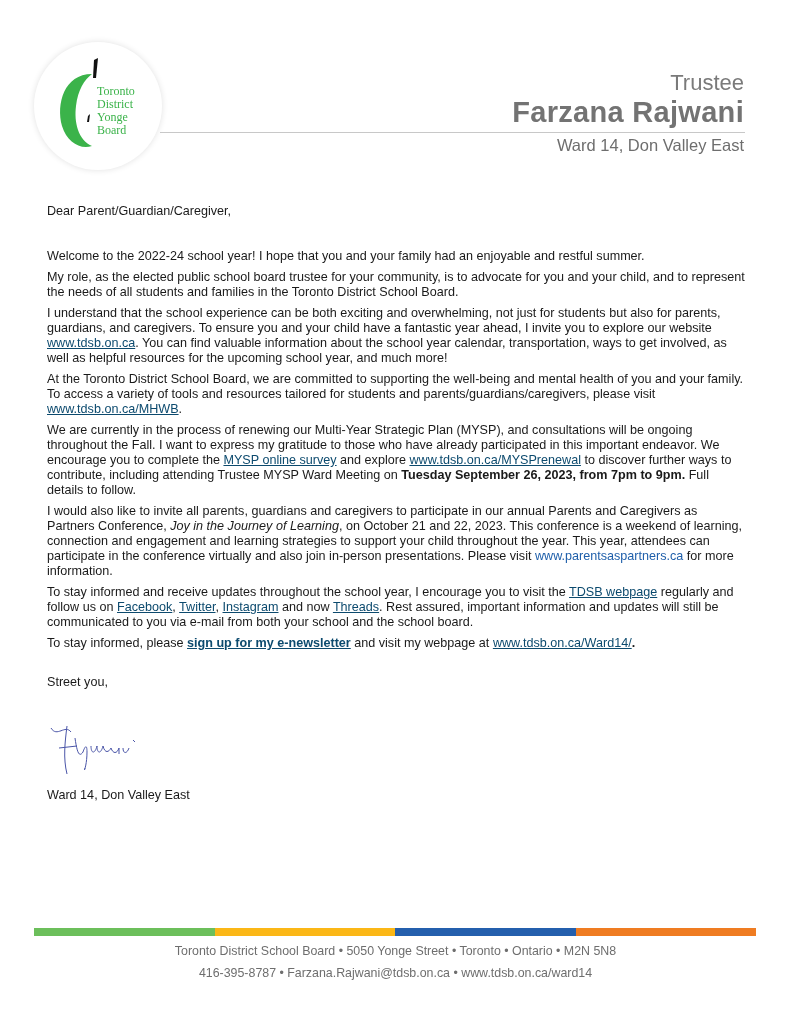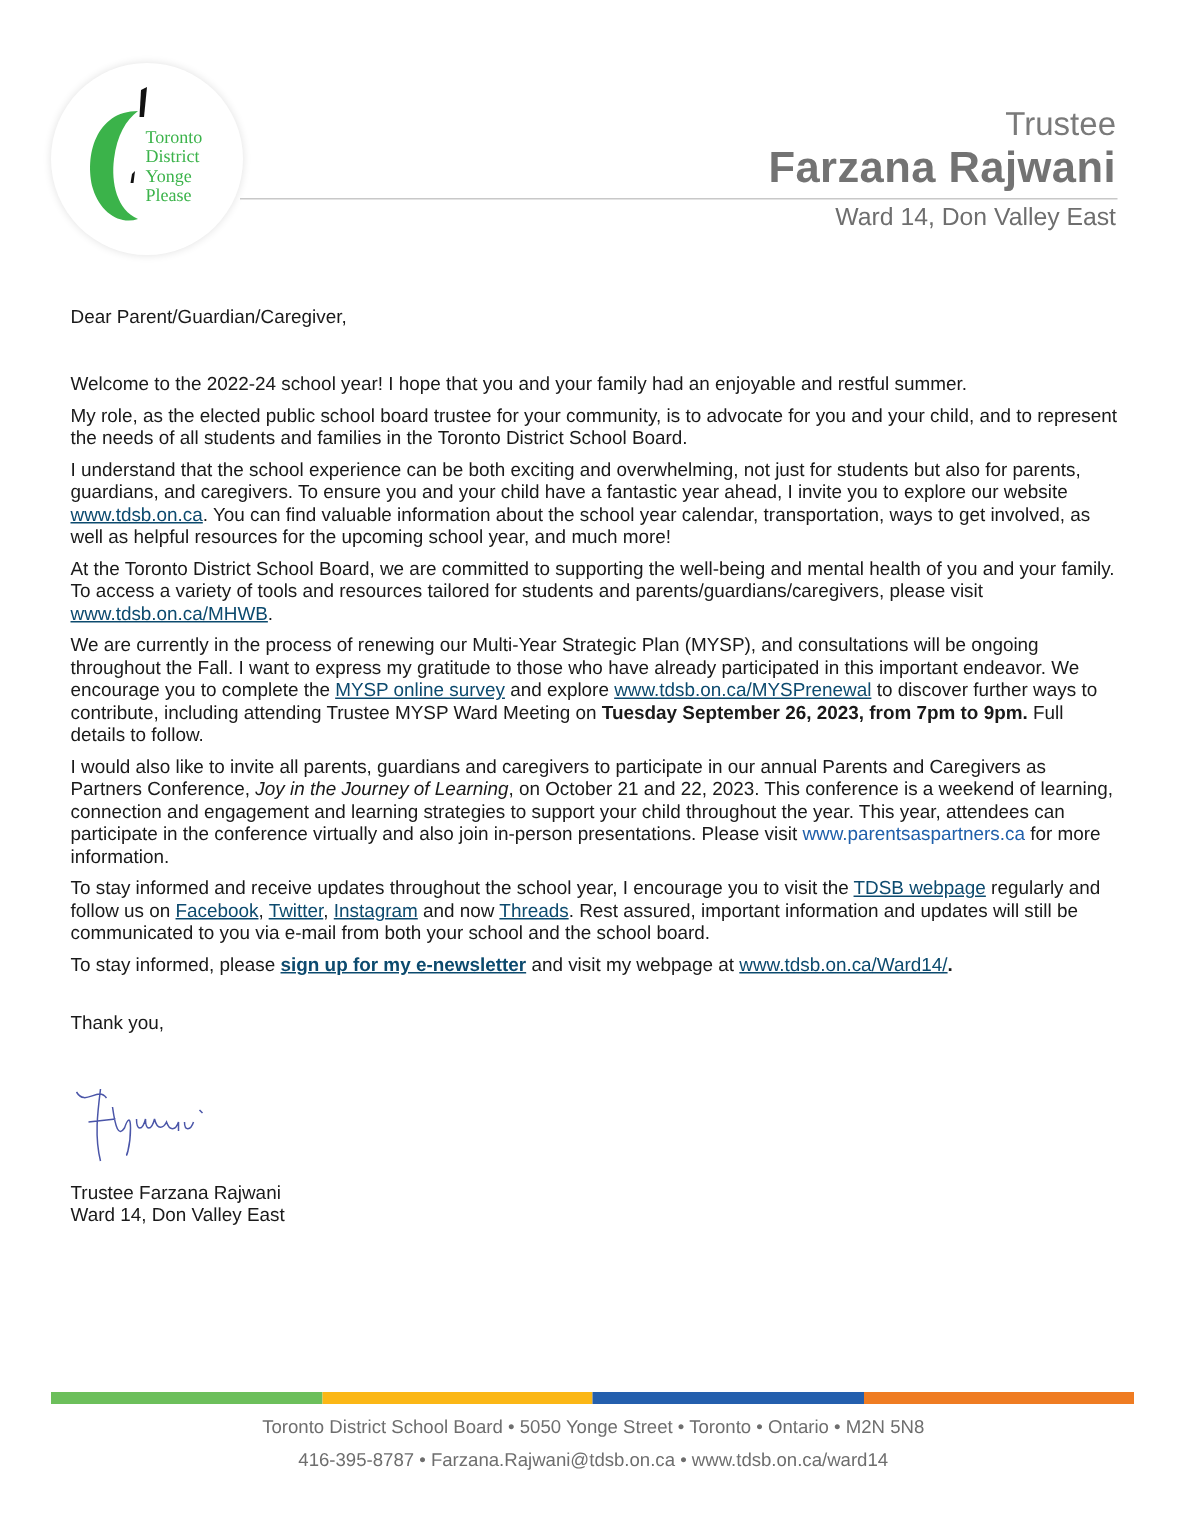--- a/index.html
+++ b/index.html
@@ -35,45 +35,44 @@
 <div class="logo">
   <svg width="128" height="128" viewBox="0 0 128 128">
     <path d="M58 32 C 30 32, 22 62, 28 84 C 33 100, 46 108, 58 104 C 44 98, 40 80, 42 64 C 44 48, 50 38, 58 32 Z" fill="#3bb34a"></path>
     <path d="M60 18 L 64 16 L 62 36 L 59 36 Z" fill="#111"></path>
     <path d="M54 74 L 56 72 L 55 80 L 53 80 Z" fill="#111"></path>
   </svg>
   <div class="logo-text">
     <div>Toronto</div>
     <div>District</div>
     <div>Yonge</div>
-    <div>Please</div>
+    <div>Board</div>
   </div>
 </div>
 
 <div class="hdr-title">Trustee</div>
 <div class="hdr-name">Farzana Rajwani</div>
 <div class="hdr-line"></div>
 <div class="hdr-ward">Ward 14, Don Valley East</div>
 
 <div class="letter">
   <p class="greet">Dear Parent/Guardian/Caregiver,</p>
   <p>Welcome to the 2022-24 school year! I hope that you and your family had an enjoyable and restful summer.</p>
   <p>My role, as the elected public school board trustee for your community, is to advocate for you and your child, and to represent the needs of all students and families in the Toronto District School Board.</p>
   <p><span>I understand that the school experience can be both exciting and overwhelming, not just for students but also for parents, guardians, and caregivers. To ensure you and your child have a fantastic year ahead, I invite you to explore our website </span><a>www.tdsb.on.ca</a><span>. You can find valuable information about the school year calendar, transportation, ways to get involved, as well as helpful resources for the upcoming school year, and much more!</span></p>
   <p><span>At the Toronto District School Board, we are committed to supporting the well-being and mental health of you and your family. To access a variety of tools and resources tailored for students and parents/guardians/caregivers, please visit </span><a>www.tdsb.on.ca/MHWB</a><span>.</span></p>
   <p><span>We are currently in the process of renewing our Multi-Year Strategic Plan (MYSP), and consultations will be ongoing throughout the Fall. I want to express my gratitude to those who have already participated in this important endeavor. We encourage you to complete the </span><a>MYSP online survey</a><span> and explore </span><a>www.tdsb.on.ca/MYSPrenewal</a><span> to discover further ways to contribute, including attending Trustee MYSP Ward Meeting on </span><b>Tuesday September 26, 2023, from 7pm to 9pm.</b><span> Full details to follow.</span></p>
   <p><span>I would also like to invite all parents, guardians and caregivers to participate in our annual Parents and Caregivers as Partners Conference, </span><i>Joy in the Journey of Learning</i><span>, on October 21 and 22, 2023. This conference is a weekend of learning, connection and engagement and learning strategies to support your child throughout the year. This year, attendees can participate in the conference virtually and also join in-person presentations. Please visit </span><a class="plain">www.parentsaspartners.ca</a><span> for more information.</span></p>
   <p><span>To stay informed and receive updates throughout the school year, I encourage you to visit the </span><a>TDSB webpage</a><span> regularly and follow us on </span><a>Facebook</a><span>, </span><a>Twitter</a><span>, </span><a>Instagram</a><span> and now </span><a>Threads</a><span>. Rest assured, important information and updates will still be communicated to you via e-mail from both your school and the school board.</span></p>
   <p><span>To stay informed, please </span><a style="font-weight:bold">sign up for my e-newsletter</a><span> and visit my webpage at </span><a>www.tdsb.on.ca/Ward14/</a><b>.</b></p>
-  <p class="thanks">Thank you,</p>
+  <p class="thanks">Street you,</p>
   <svg class="sig" viewBox="0 0 130 60">
     <path d="M4 10 C 10 20, 18 6, 24 14 M20 8 C 18 24, 16 40, 20 56 M12 30 L 30 28 M28 20 C 30 34, 32 40, 36 34 C 38 28, 40 26, 40 34 C 40 48, 36 56, 38 50 M44 28 C 44 36, 48 36, 50 28 C 50 36, 54 36, 56 28 C 58 36, 62 34, 64 30 C 66 36, 70 36, 72 30 L 72 36 M76 30 C 76 36, 80 36, 82 30 M86 22 L 88 24" stroke="#4a55a8" stroke-width="1" fill="none"></path>
   </svg>
   <div class="closing">
-    <div>Trustee Farzana Rajwani</div>
     <div>Ward 14, Don Valley East</div>
   </div>
 </div>
 
 <div class="bar">
   <div style="background:#6cbf5b"></div>
   <div style="background:#fbb716"></div>
   <div style="background:#245fad"></div>
   <div style="background:#ef7c22"></div>
 </div>

